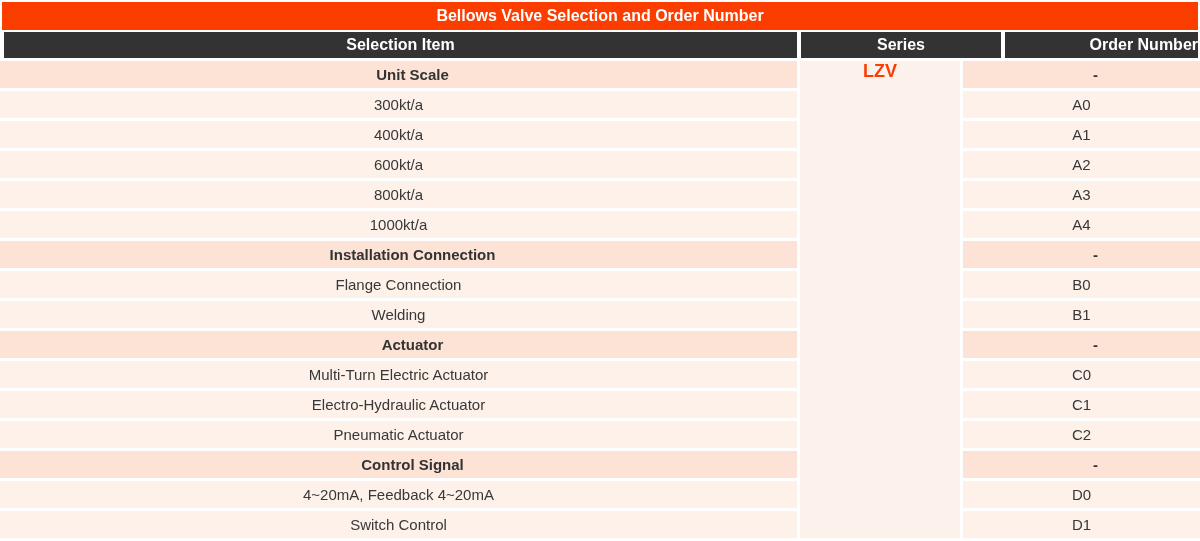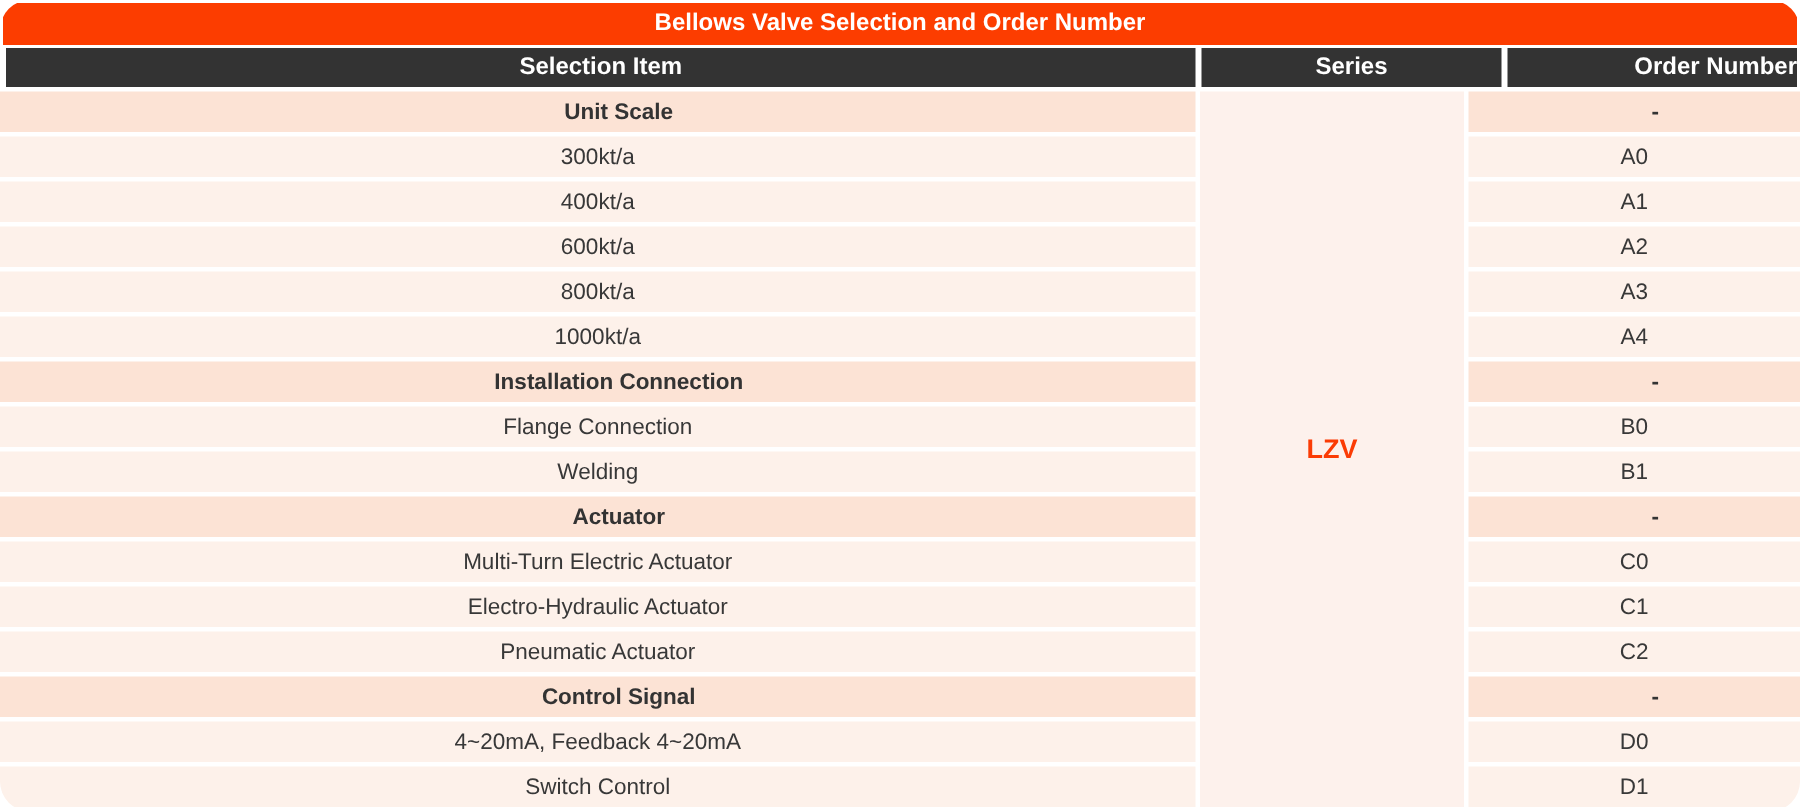--- a/index.html
+++ b/index.html
@@ -4,21 +4,20 @@
 <style>
   html, body { margin: 0; padding: 0; background: #ffffff; }
   .screen {
     position: relative;
     width: 1200px;
     height: 541px;
     background: #ffffff;
     font-family: "Liberation Sans", sans-serif;
     overflow: hidden;
     color: var(--body-text, #383838);
-    border-radius: 20px;
   }
   .title-bar {
     position: absolute;
     top: 2px; left: 2px; right: 2px;
     height: 28px;
     line-height: 28px;
     background: var(--title-bar, #fc3d00);
     color: var(--header-text, #ffffff);
     font-size: 16px;
     font-weight: bold;
@@ -41,25 +40,25 @@
   .hc-items  { width: 793px; margin-right: 4px; }
   .hc-series { width: 200px; margin-right: 4px; }
   .hc-orders { flex: 1; text-align: right; }
   .data-area {
     position: absolute;
     top: 61px; left: 0; right: 0; bottom: 0;
     display: flex;
   }
   .col-items  { width: 797px; margin-right: 3px; }
   .col-series {
-    width: 176px; margin-right: 3px;
+    width: 160px; margin-right: 3px;
     height: 477px;
     background: var(--series-cell, #fdf1ec);
     display: flex;
-    align-items: center;
+    align-items: flex-start;
     justify-content: center;
   }
   .col-orders { flex: 1; }
   .row-cell {
     height: 27px;
     line-height: 27px;
     margin-bottom: 3px;
     text-align: center;
     font-size: 15px;
     background: var(--data-row, #fdf1ea);

